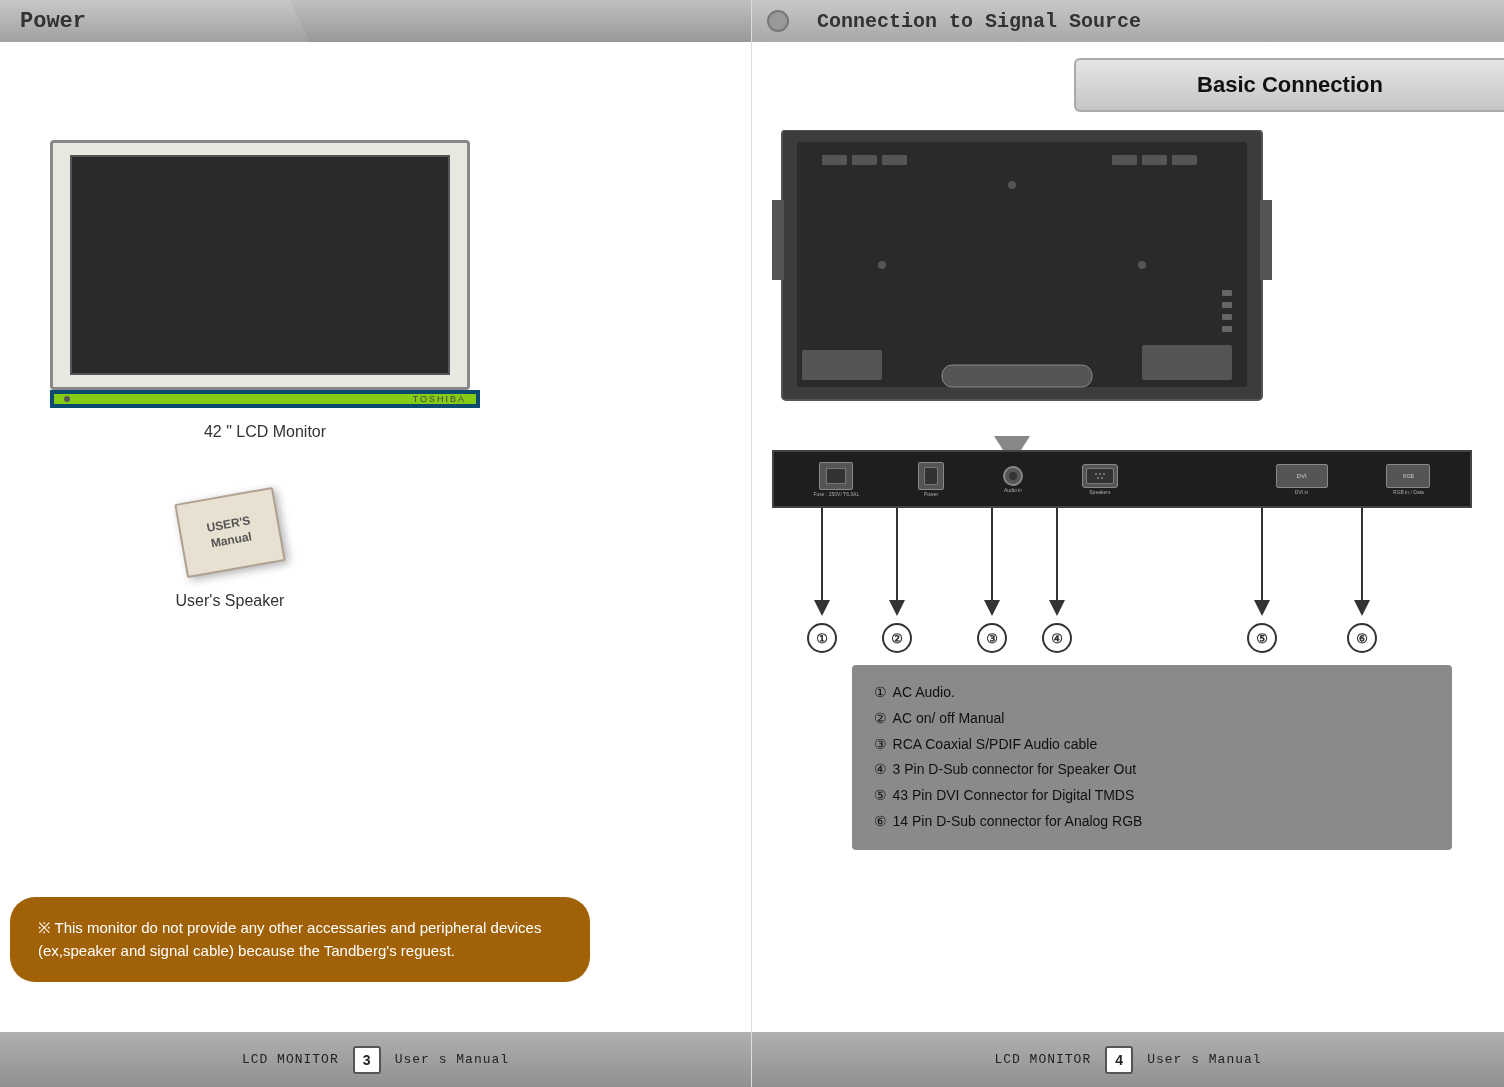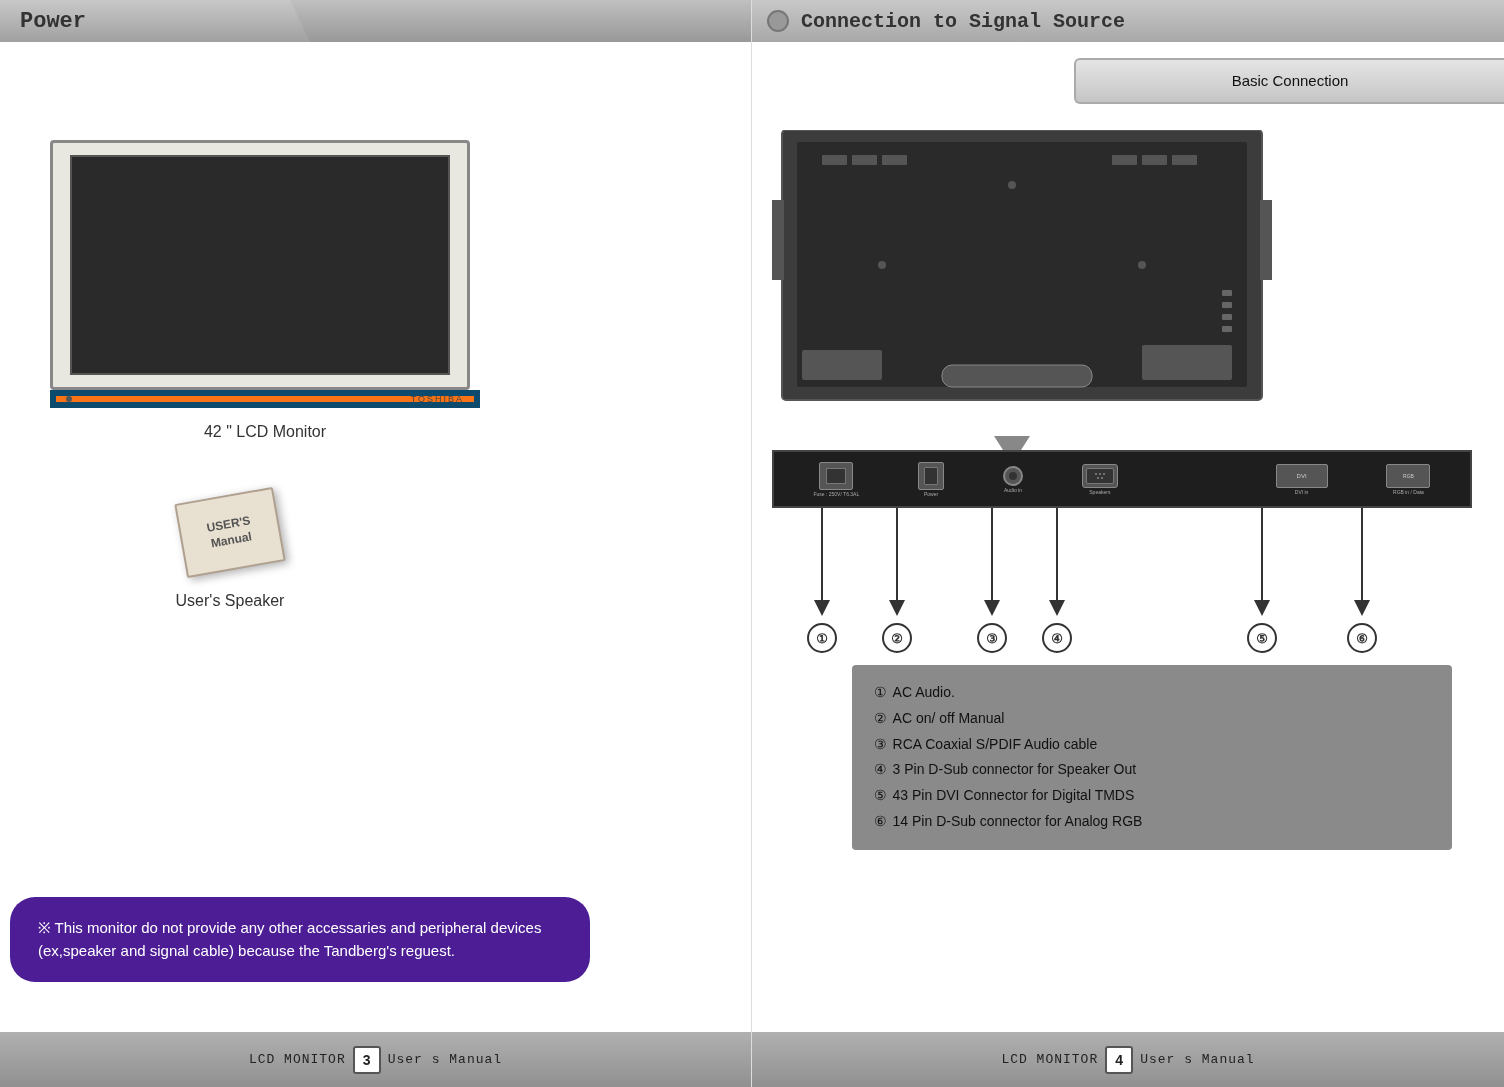--- a/index.html
+++ b/index.html
@@ -53,22 +53,22 @@
 
     .monitor-screen {
       width: 380px;
       height: 220px;
       background: #2a2a2a;
       border: 2px solid #555;
     }
 
     .monitor-base-bar {
       height: 18px;
-      background: #f97316;
-      border: 6px solid #0c4a6e;
+      background: #84cc16;
+      border: 4px solid #0c4a6e;
       display: flex;
       align-items: center;
       padding: 0 10px;
       justify-content: space-between;
     }
 
     .monitor-dot {
       width: 6px;
       height: 6px;
       background: #555;
@@ -134,21 +134,21 @@
       font-size: 16px;
       color: #333;
     }
 
     
     .notice-box {
       position: absolute;
       bottom: 105px;
       left: 10px;
       width: 580px;
-      background: #4c1d95;
+      background: #a16207;
       border-radius: 25px;
       padding: 20px 28px;
       color: #ffffff;
     }
 
     .notice-box p {
       font-size: 15px;
       line-height: 1.5;
     }
 
@@ -156,21 +156,21 @@
     .footer-bar {
       position: absolute;
       bottom: 0;
       left: 0;
       right: 0;
       height: 55px;
       background: linear-gradient(to bottom, #b0b0b0, #909090);
       display: flex;
       align-items: center;
       justify-content: center;
-      gap: 7px;
+      gap: 14px;
     }
 
     .footer-text {
       font-family: 'Courier New', monospace;
       font-size: 13px;
       color: #222;
       letter-spacing: 1px;
     }
 
     .footer-page-badge {
@@ -229,27 +229,27 @@
 
   <div class="footer-bar">
     <span class="footer-text">LCD  MONITOR</span>
     <div class="footer-page-badge">3</div>
     <span class="footer-text">User s Manual</span>
   </div>
 </div>
 
 <div class="right-panel">
 
-  <div style="position:absolute;top:0;left:0;right:0;height:42px;background:linear-gradient(to bottom,#c8c8c8,#a8a8a8);display:flex;align-items:center;padding-left:15px;gap:12px;">
+  <div style="position:absolute;top:0;left:0;right:0;height:42px;background:linear-gradient(to bottom,#c8c8c8,#a8a8a8);display:flex;align-items:center;padding-left:15px;gap:28px;">
     <div style="width:22px;height:22px;border-radius:50%;background:#999;border:2px solid #777;"></div>
     <span style="font-family:'Courier New',monospace;font-size:20px;font-weight:bold;color:#333;">Connection to Signal Source</span>
   </div>
 
   <div style="position:absolute;top:58px;right:0;width:430px;background:linear-gradient(to bottom,#e5e5e5,#c5c5c5);border:2px solid #aaa;border-right:none;border-radius:6px 0 0 6px;padding:12px 20px;text-align:center;">
-    <span style="font-size:15px;font-weight:normal;color:#111;font-family:Arial,sans-serif;">Basic Connection</span>
+    <span style="font-size:22px;font-weight:bold;color:#111;font-family:Arial,sans-serif;">Basic Connection</span>
   </div>
 
   <div style="position:absolute;top:130px;left:20px;width:500px;">
     
     <svg width="500" height="300">
 
       <rect x="10" y="0" width="480" height="270" rx="4" ry="4" fill="#3c3c3c" stroke="#555" stroke-width="2"></rect>
 
       <rect x="25" y="12" width="450" height="245" rx="2" ry="2" fill="#2a2a2a"></rect>
 

